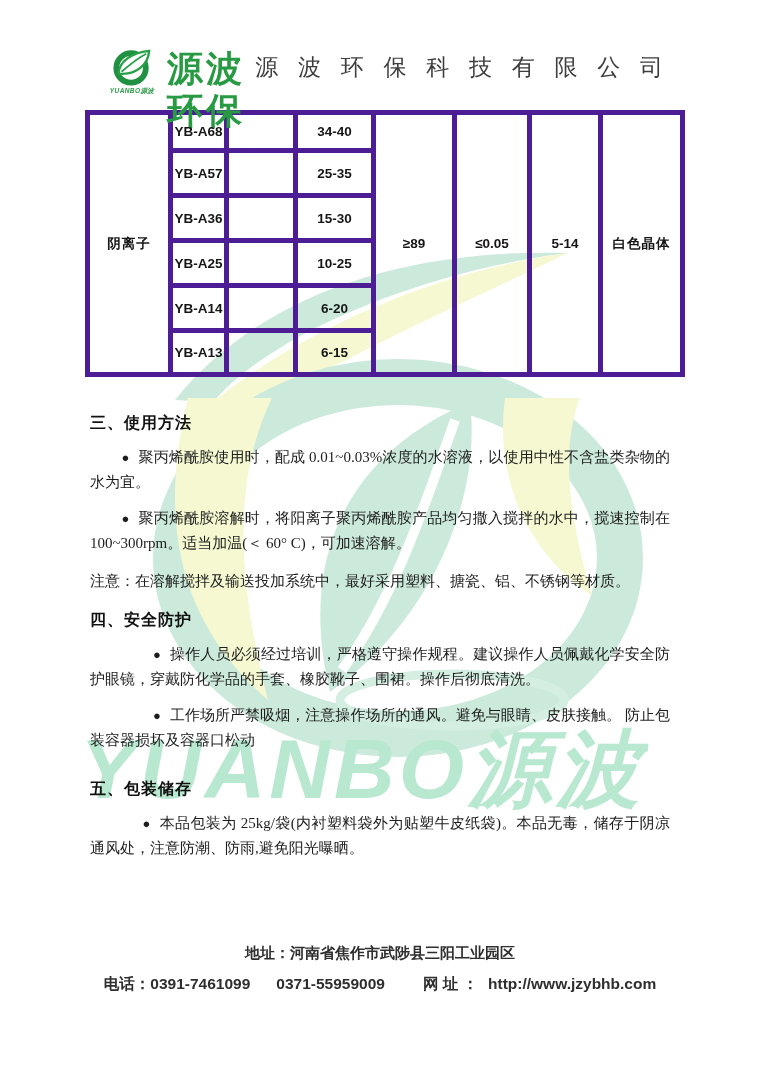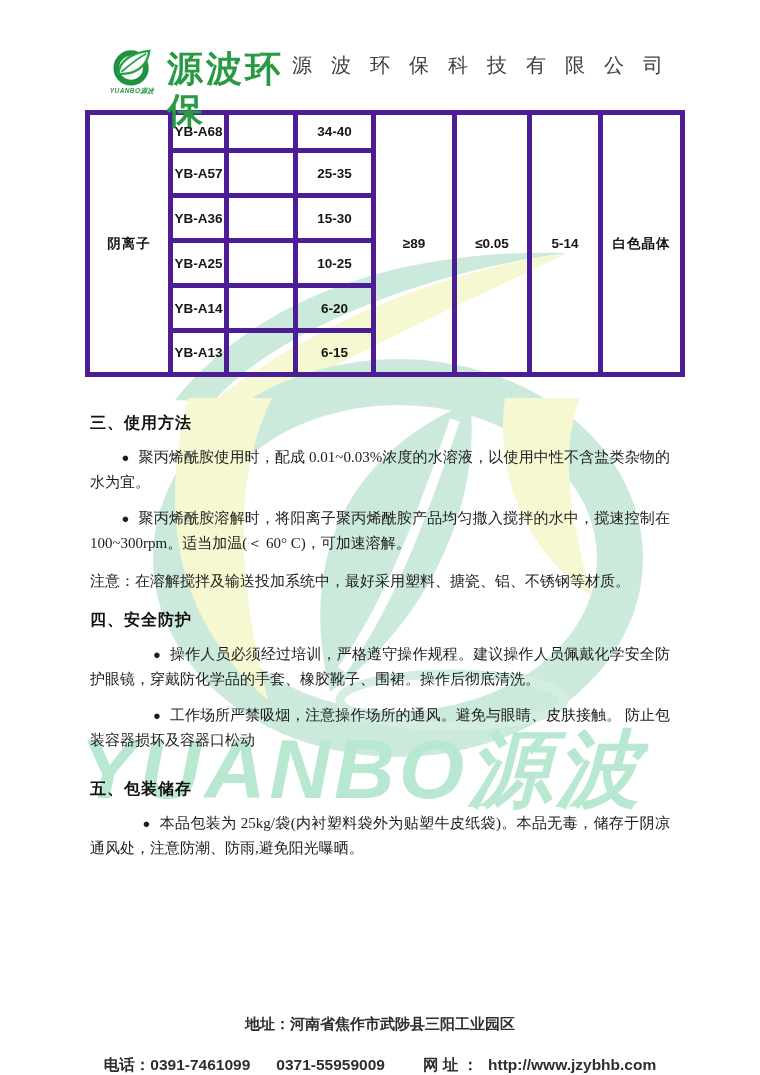--- a/index.html
+++ b/index.html
@@ -19,21 +19,21 @@
          padding:47px 90px 0 106px; height:110px; }
   .logo { display:flex; align-items:flex-start; }
   .logo-mark { width:56px; text-align:center; }
   .logo-sub { font-family:"Liberation Sans","DejaVu Sans",sans-serif; font-size:6.5px;
               font-weight:bold; font-style:italic; color:#2a9a44; margin-top:-4px;
               letter-spacing:.4px; white-space:nowrap; }
   .logo-word { font-family:"Liberation Sans","DejaVu Sans",sans-serif; font-weight:bold;
                font-size:36px; line-height:42px; color:#279a43; letter-spacing:3px;
                margin:1px 0 0 9px; }
   .co { padding-top:5px; }
-  .co-cn { font-size:20px; letter-spacing:7px; color:#3d3d3d; white-space:nowrap; }
+  .co-cn { font-size:23px; letter-spacing:7px; color:#3d3d3d; white-space:nowrap; }
   .co-en { font-size:9.3px; color:#4c4c4c; margin-top:6px; letter-spacing:.2px; white-space:nowrap; }
   
   .content { padding:0 90px; }
   
   table.spec { border-collapse:collapse; table-layout:fixed; width:595px; margin-left:-5px;
                background:transparent; }
   table.spec td { border:5px solid #4c1d95; text-align:center; vertical-align:middle;
                   font-family:"Liberation Sans","DejaVu Sans",sans-serif; font-weight:bold;
                   font-size:13.5px; color:#151515; padding:0; }
   td.cjk { font-size:15.5px; letter-spacing:1px; }
@@ -43,25 +43,25 @@
   .sec-h { font-family:"Liberation Sans","DejaVu Sans",sans-serif; font-weight:bold;
            font-size:16px; color:#111; letter-spacing:1px; }
   .sec3 { margin-top:36px; } .sec4 { margin-top:16px; } .sec5 { margin-top:26px; }
   p.bullet, p.note { font-size:15px; line-height:25px; text-align:justify; color:#1c1c1c; }
   p.bullet { margin-top:11px; }
   p.note { margin-top:13px; }
   .ind2 { text-indent:2.1em; } .ind4 { text-indent:4.2em; } .ind35 { text-indent:3.5em; }
   .dot { margin-right:9px; font-size:13px; }
   .sec-h + p.bullet { }
   
-  .footer { position:absolute; left:0; right:0; top:1015px; text-align:center;
+  .footer { position:absolute; left:0; right:0; top:944px; text-align:center;
             font-family:"Liberation Sans","DejaVu Sans",sans-serif; font-weight:bold;
             color:#2e2e2e; }
   .f1 { font-size:15px; }
-  .f2 { font-size:15.5px; margin-top:21px; white-space:nowrap; }
+  .f2 { font-size:15.5px; margin-top:11px; white-space:nowrap; }
   .f2 .gap1 { margin-left:26px; } .f2 .gap2 { margin-left:38px; } .f2 .gap3 { margin-left:10px; }
 </style>
 </head>
 <body>
 
 <svg id="wm" width="760" height="1075" viewBox="0 0 760 1075" aria-hidden="true">
 
   <path d="M175,400 C255,300 395,248 568,253 C430,270 275,330 213,402 Z" fill="#cceadb"></path>
   <path d="M213,402 C300,332 430,272 568,253 C470,300 345,356 262,406 Z" fill="#f5f8d0"></path>
 

